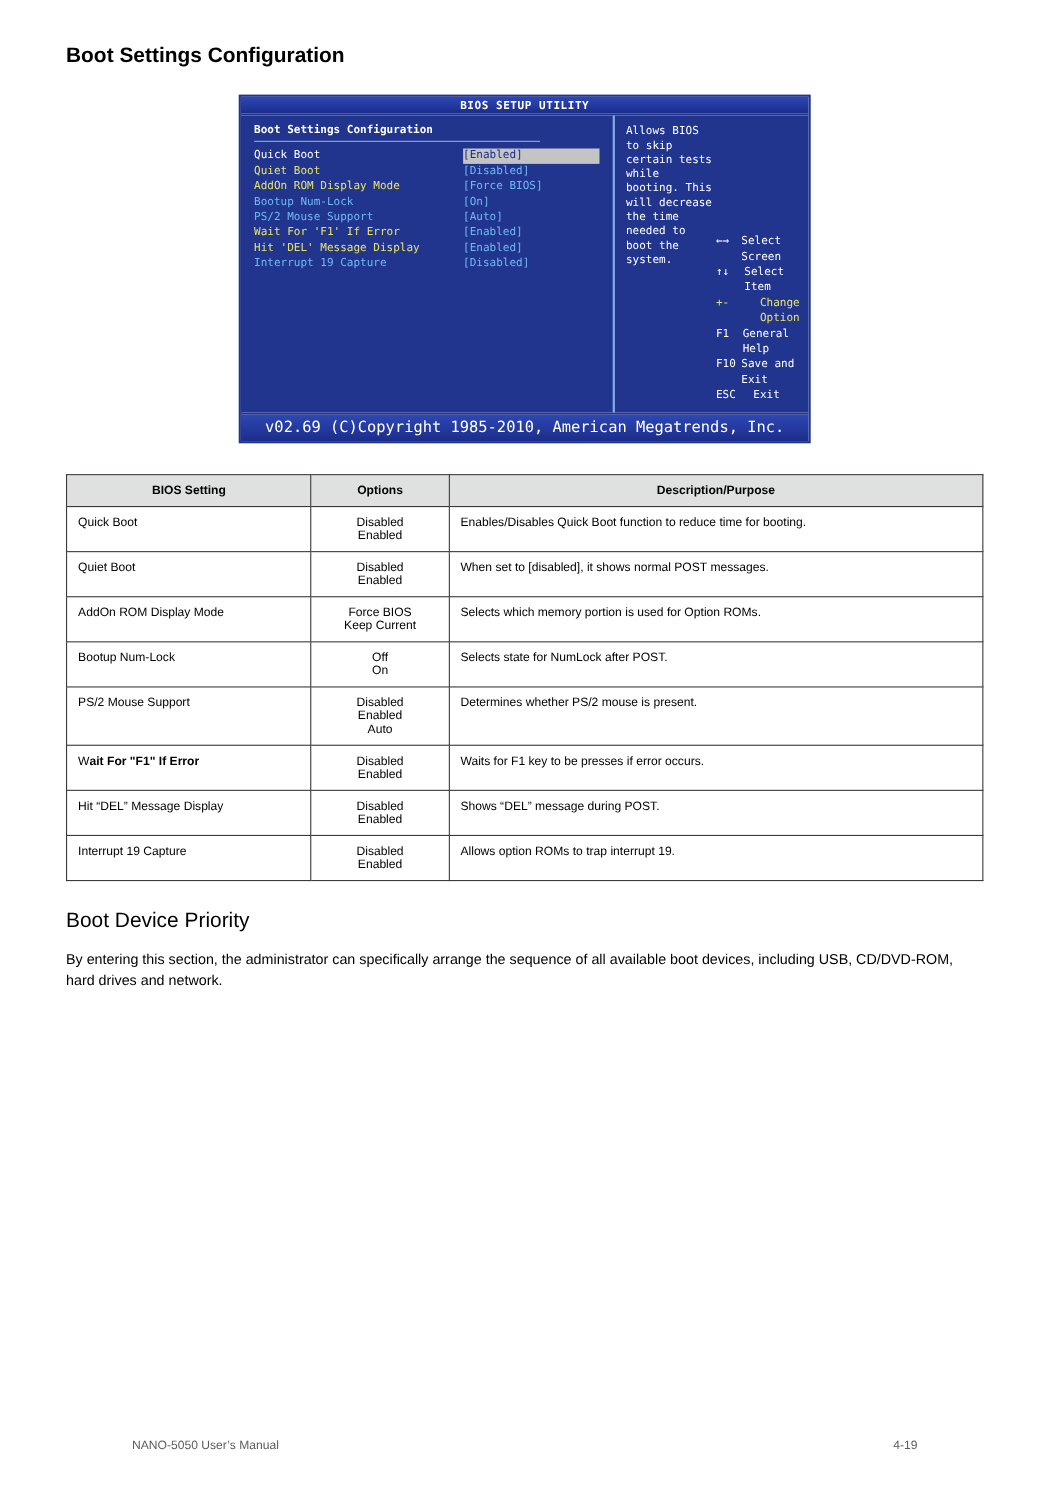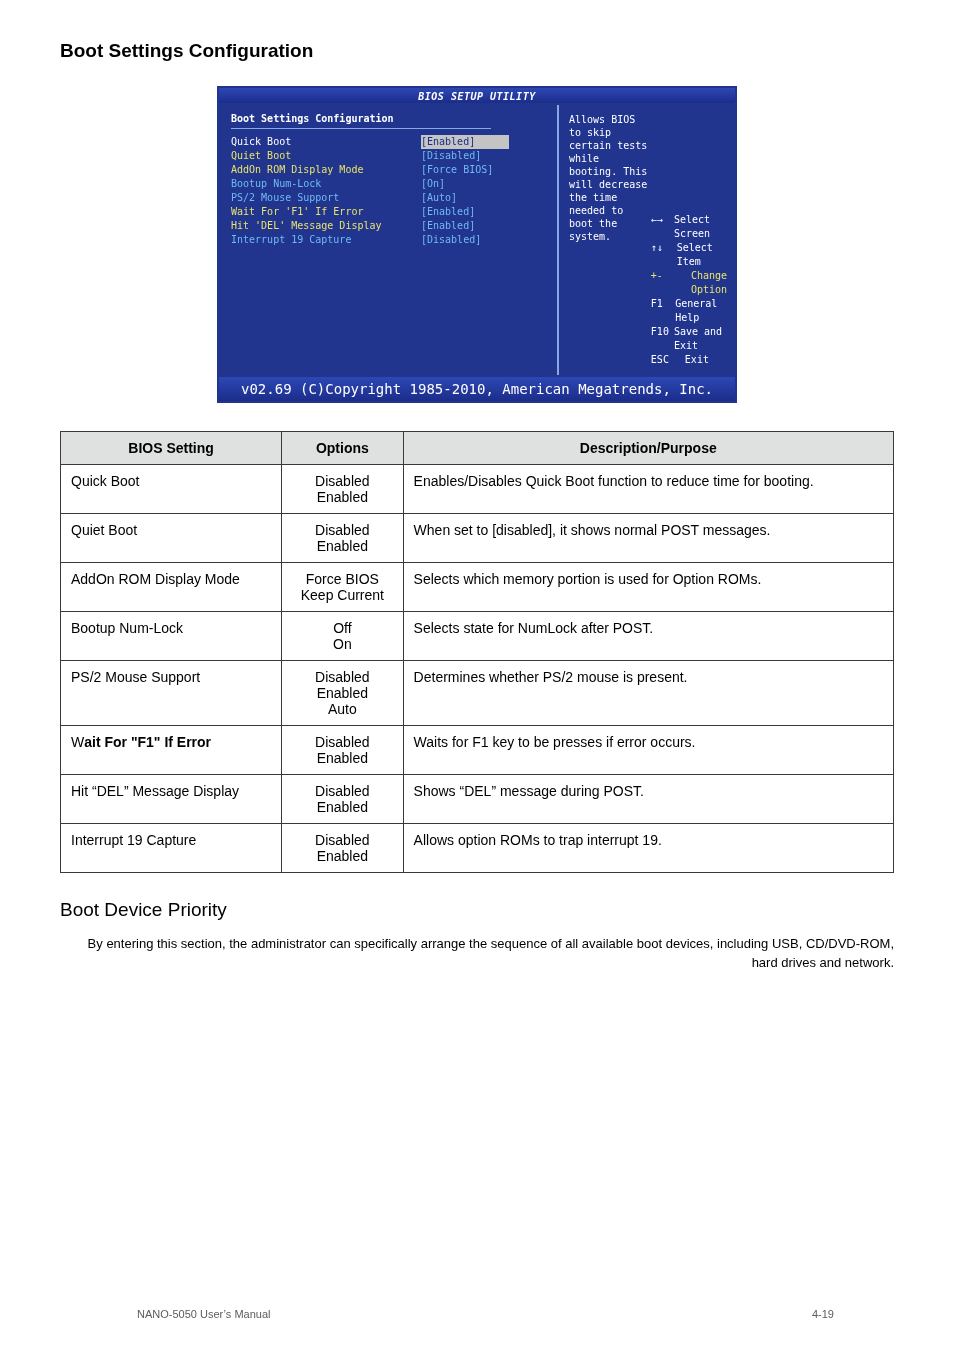--- a/index.html
+++ b/index.html
@@ -28,21 +28,20 @@
     border: 2px solid #21358e;
   }
   .bios-title {
     background: linear-gradient(#2d47b4,#1b2d8a);
     color: #fff;
     text-align: center;
     font-weight: bold;
     padding: 3px 0 1px 0;
     border-bottom: 2px solid #21358e;
     letter-spacing: .5px;
-    font-style: italic;
   }
   .bios-tab {
     color: #ffffff;
     text-align: center;
     font-size: 10px;
     padding-bottom: 2px;
   }
   .bios-tabspan {
     background: #9e9e9e;
     color: #1b2d8a;
@@ -76,21 +75,21 @@
     width: 260px;
     margin-bottom: 6px;
   }
   .bios-row {
     display: flex;
     color: #6fbaf2;
     line-height: 14px;
   }
   .bios-row.hl { color: #ffffff; background: transparent; }
   .bios-row .k { width: 190px; }
-  .bios-row .v { width: 88px; }
+  .bios-row .v { width: 124px; }
   .bios-row.hl .v { background: #c4c4c4; color: #1b2d8a; }
   .yellow { color: #e7e36a; }
   .help-text { color: #ffffff; line-height: 13px; }
   .keyhints {
     margin-top: auto;
     padding-top: 24px;
   }
   .keyhint-row {
     display: flex;
     color: #ffffff;
@@ -104,21 +103,21 @@
     font-size: 14px;
     text-align: center;
     padding: 4px 0;
     border-top: 2px solid #21358e;
   }
 
   
   table.spec {
     width: 100%;
     border-collapse: collapse;
-    font-size: 14px;
+    font-size: 11px;
     margin-bottom: 26px;
   }
   table.spec th, table.spec td {
     border: 1px solid #3a3a3a;
     padding: 8px 10px;
     vertical-align: top;
     text-align: left;
   }
   table.spec thead th {
     background: #dfe1e1;
@@ -128,21 +127,20 @@
   table.spec td.defcol { text-align: center; }
   .sub-h2 {
     font-size: 19px;
     font-weight: normal;
     margin-bottom: 14px;
   }
   .body-p {
     font-size: 13px;
     line-height: 1.45;
     margin-bottom: 8px;
-    text-align: right;
   }
   .pagefooter {
     position: absolute;
     left: 0; right: 0; bottom: 10px;
     text-align: center;
     font-size: 11px;
     color: #5c5c5c;
   }
   .page-wrap { position: relative; height: 100%; }
 </style>
@@ -279,17 +277,17 @@
           <td class="defcol">Disabled<br>Enabled</td>
           <td>Allows option ROMs to trap interrupt 19.</td>
         </tr>
       </tbody>
 </table>
 
 <h2 class="sub-h2">Boot Device Priority</h2>
 <p class="body-p">By entering this section, the administrator can specifically arrange the sequence of all available boot devices, including USB, CD/DVD-ROM, hard drives and network.</p>
 
 <div class="pagefooter">
-  <span style="float:left; margin-left:77px">NANO-5050 User’s Manual</span>
+  <span style="float:left; margin-left:60px">NANO-5050 User’s Manual</span>
   <span style="float:right; margin-right:60px">4-19</span>
 </div>
 
 </div>
 
 </body></html>

